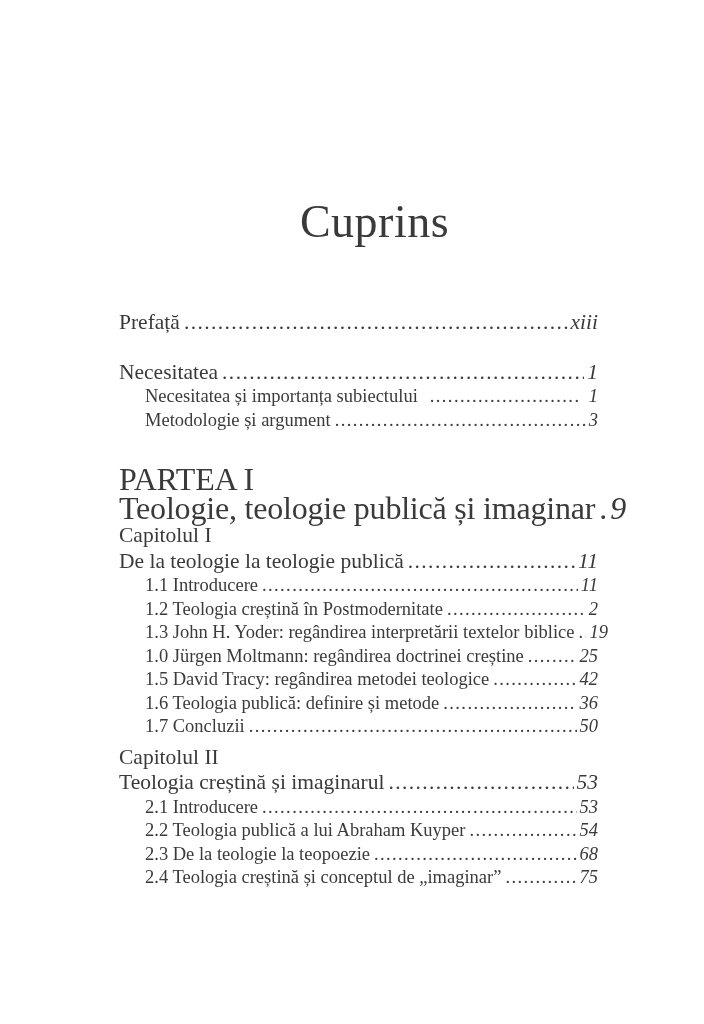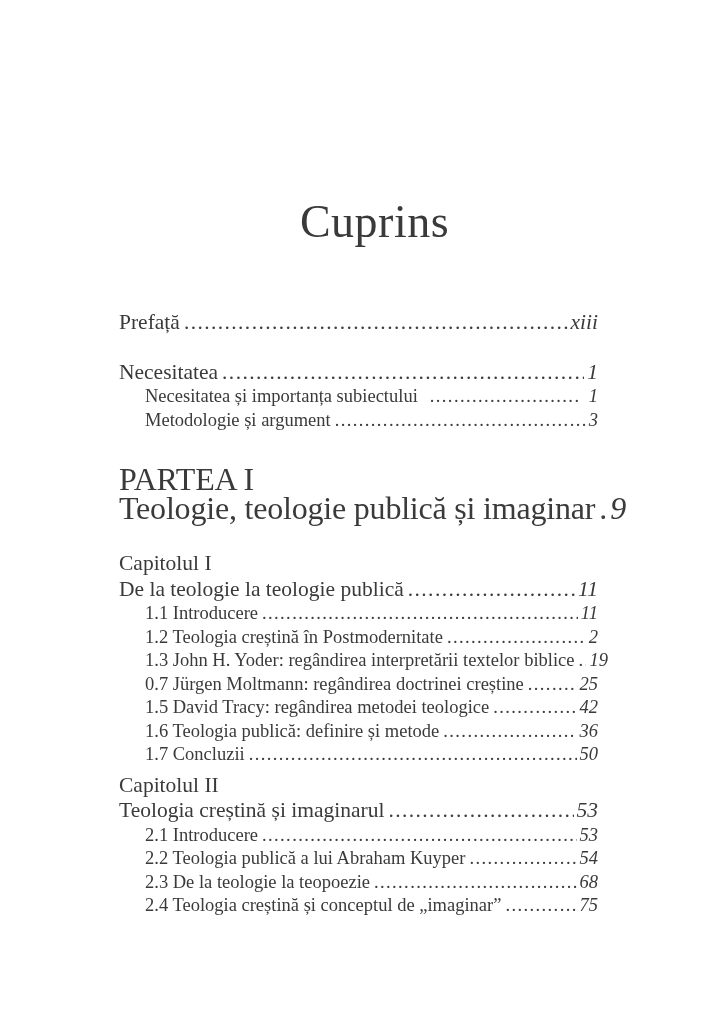--- a/index.html
+++ b/index.html
@@ -69,21 +69,21 @@
   .dots::after {
     content: "..................................................................................................................................................................";
   }
   .pg {
     white-space: nowrap;
     font-style: italic;
   }
   .mt-intro  { margin-top: 26px; }
   .mt-tiny   { margin-top: 1px; gap: 8px; }
   .mt-part   { margin-top: 33px; }
-  .mt-chap1  { margin-top: 28px; }
+  .mt-chap1  { }
   .mt-chap2  { margin-top: 6px; }
 </style>
 </head>
 <body>
 
 <div class="sheet">
 
   <h1 class="title">Cuprins</h1>
 
   <div class="toc">
@@ -144,21 +144,21 @@
       <span class="pg">2</span>
     </div>
 
     <div class="row sub">
       <span class="lbl">1.3 John H. Yoder: regândirea interpretării textelor biblice</span>
       <span class="dots"></span>
       <span class="pg">19</span>
     </div>
 
     <div class="row sub">
-      <span class="lbl">0.7 Jürgen Moltmann: regândirea doctrinei creștine</span>
+      <span class="lbl">1.0 Jürgen Moltmann: regândirea doctrinei creștine</span>
       <span class="dots"></span>
       <span class="pg">25</span>
     </div>
 
     <div class="row sub">
       <span class="lbl">1.5 David Tracy: regândirea metodei teologice</span>
       <span class="dots"></span>
       <span class="pg">42</span>
     </div>
 

